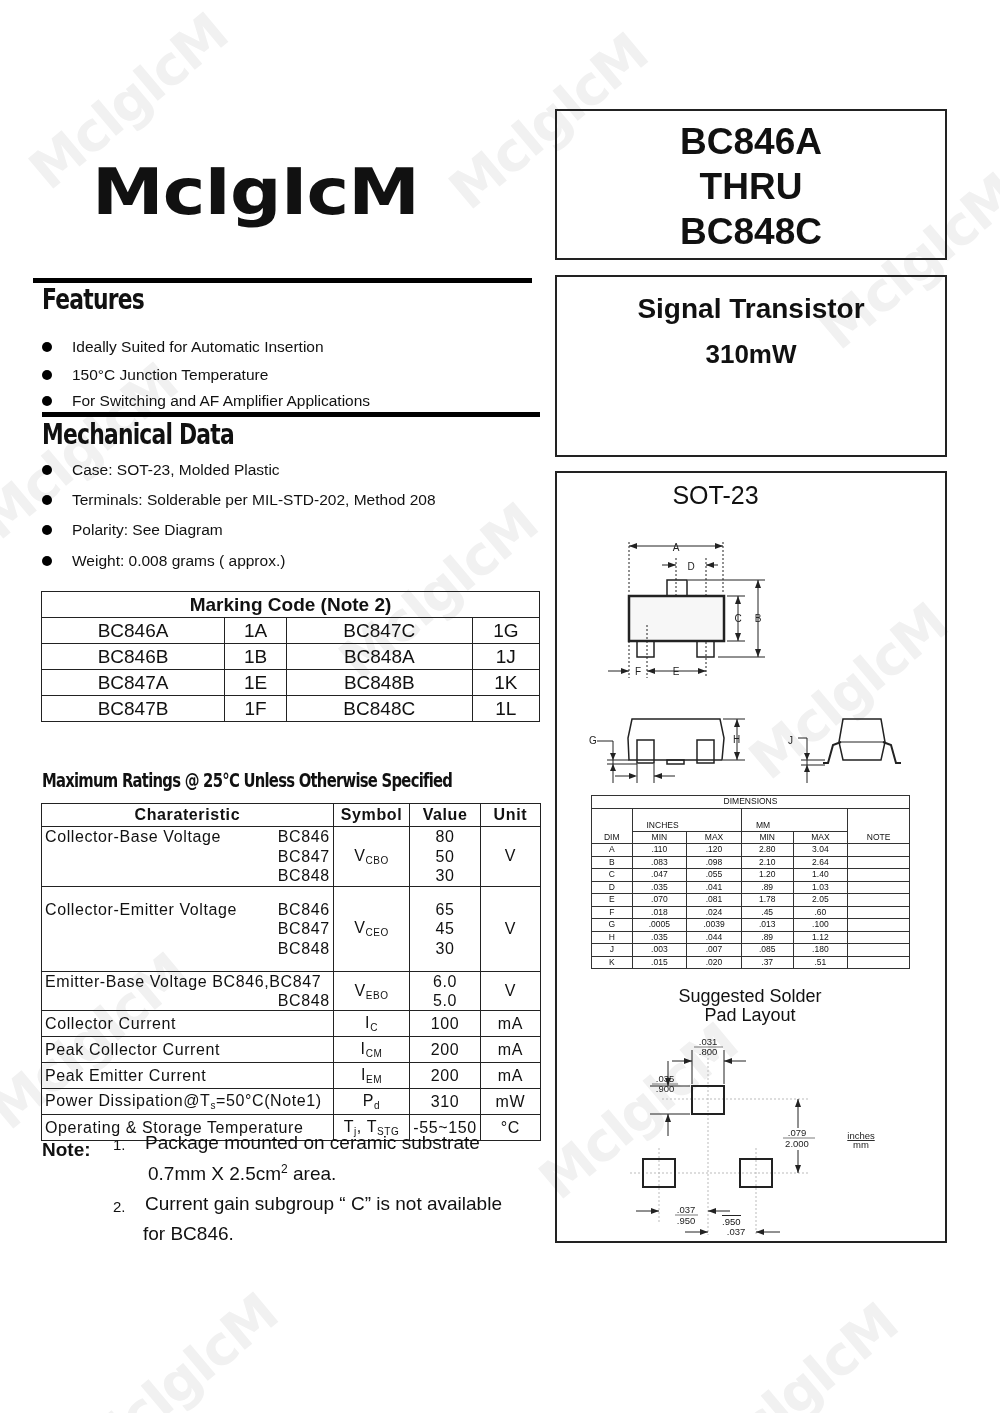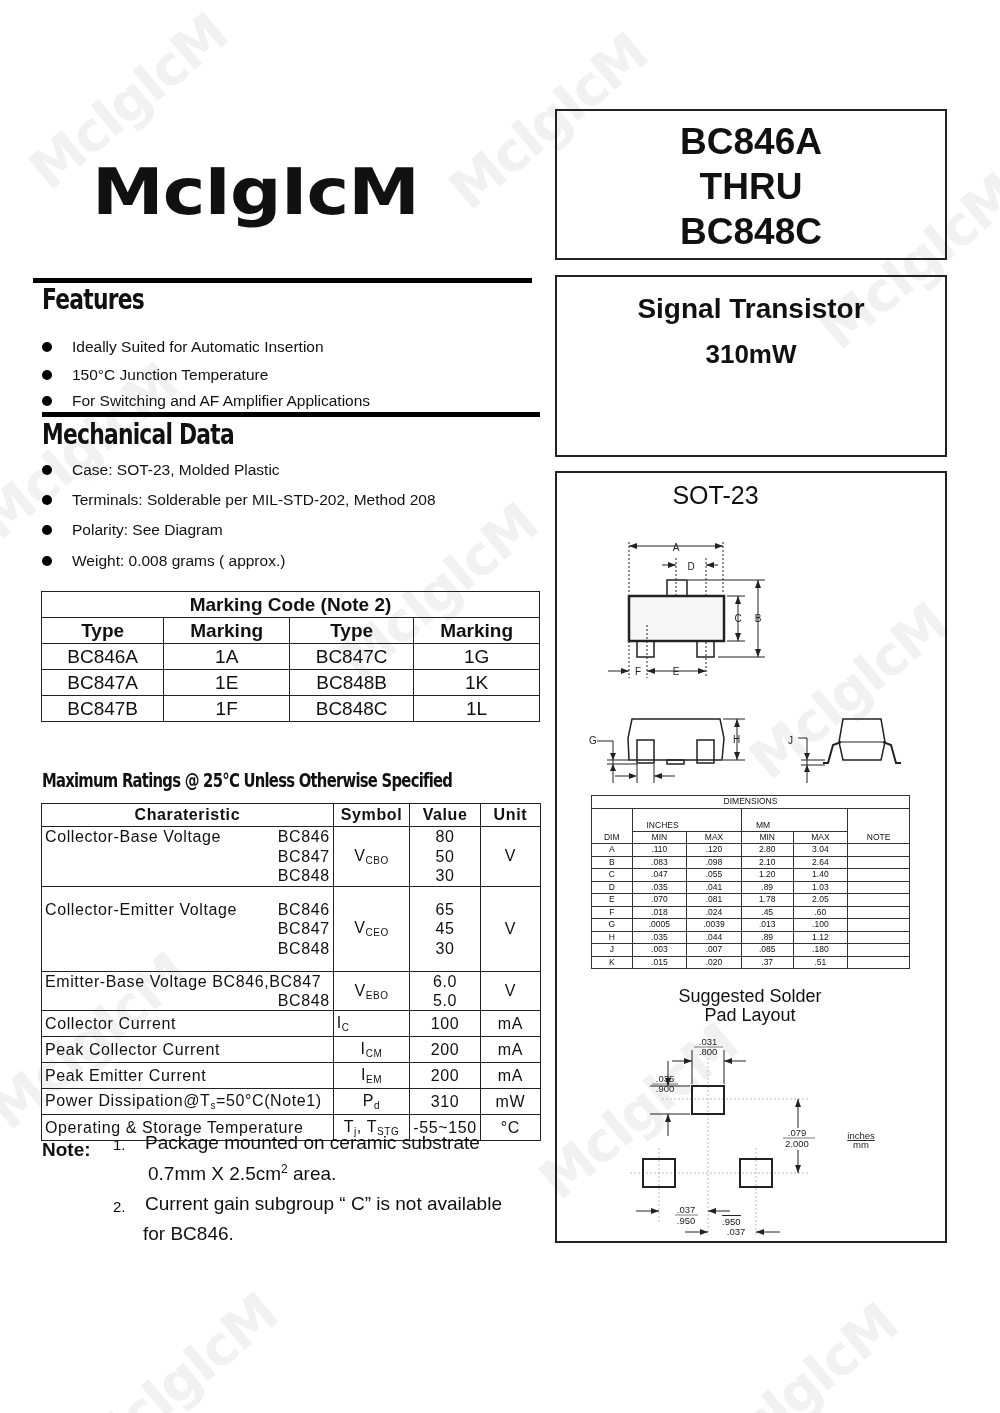--- a/index.html
+++ b/index.html
@@ -89,30 +89,30 @@
     <span class="dot"></span>
     <span>Weight: 0.008 grams ( approx.)</span>
   </div>
 
 <table class="mk">
   <tbody>
       <tr>
         <th colspan="4">Marking Code (Note 2)</th>
       </tr>
   <tr>
-    <th>Type</th>
-    <th>Marking</th>
-    <th>Type</th>
-    <th>Marking</th>
-  </tr>
-  <tr>
         <td>BC846A</td>
         <td>1A</td>
         <td>BC847C</td>
         <td>1G</td>
+      </tr>
+  <tr>
+        <td>BC846B</td>
+        <td>1B</td>
+        <td>BC848A</td>
+        <td>1J</td>
       </tr>
   <tr>
         <td>BC847A</td>
         <td>1E</td>
         <td>BC848B</td>
         <td>1K</td>
       </tr>
   <tr>
         <td>BC847B</td>
         <td>1F</td>
@@ -161,21 +161,21 @@
     <td style="text-align:center;">V</td>
   </tr>
   <tr>
     <td style="height:38px;line-height:19px;"><span>Emitter-Base Voltage BC846,BC847</span><div style="text-align:right;">BC848</div></td>
     <td style="text-align:center;"><span>V</span><span class="sub">EBO</span></td>
     <td style="text-align:center;line-height:19px;"><span>6.0</span><br><span>5.0</span></td>
     <td style="text-align:center;">V</td>
   </tr>
   <tr style="height:26px;">
     <td>Collector Current</td>
-    <td style="text-align:left;"><span>I</span><span class="sub">C</span></td>
+    <td style="text-align:center;"><span>I</span><span class="sub">C</span></td>
     <td style="text-align:center;">100</td>
     <td style="text-align:center;">mA</td>
   </tr>
   <tr style="height:26px;">
     <td>Peak Collector Current</td>
     <td style="text-align:center;"><span>I</span><span class="sub">CM</span></td>
     <td style="text-align:center;">200</td>
     <td style="text-align:center;">mA</td>
   </tr>
   <tr style="height:26px;">

